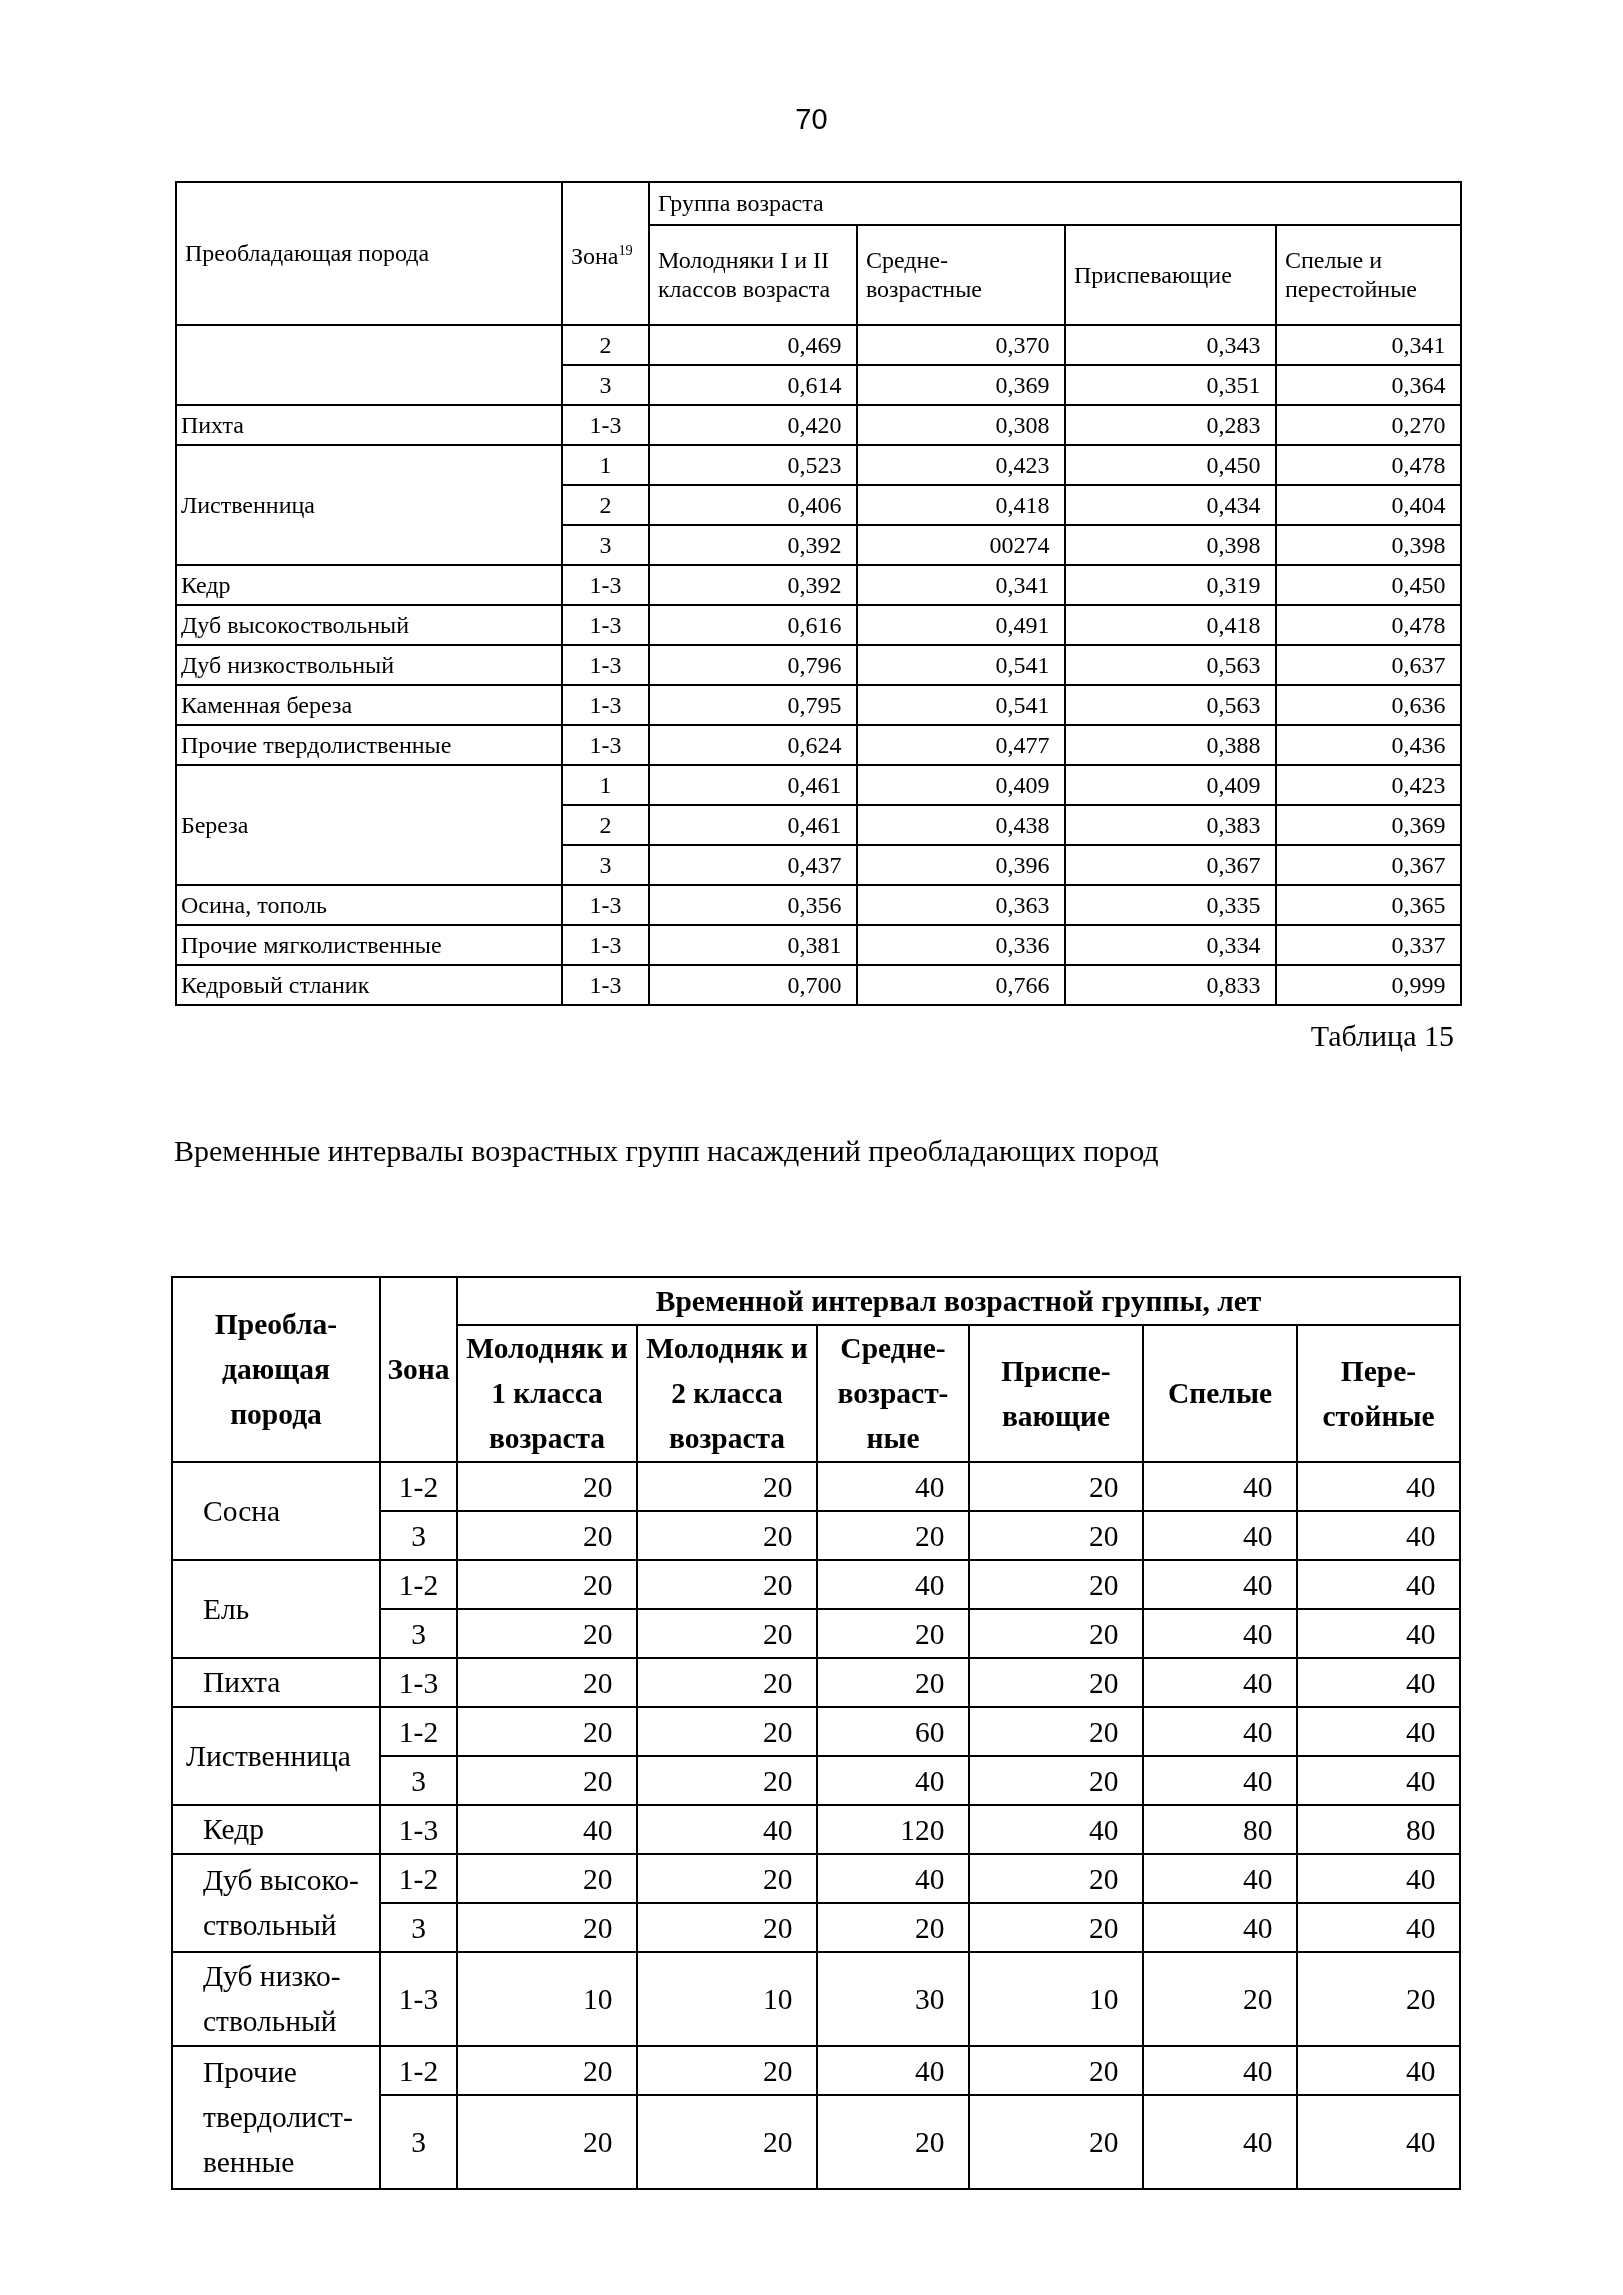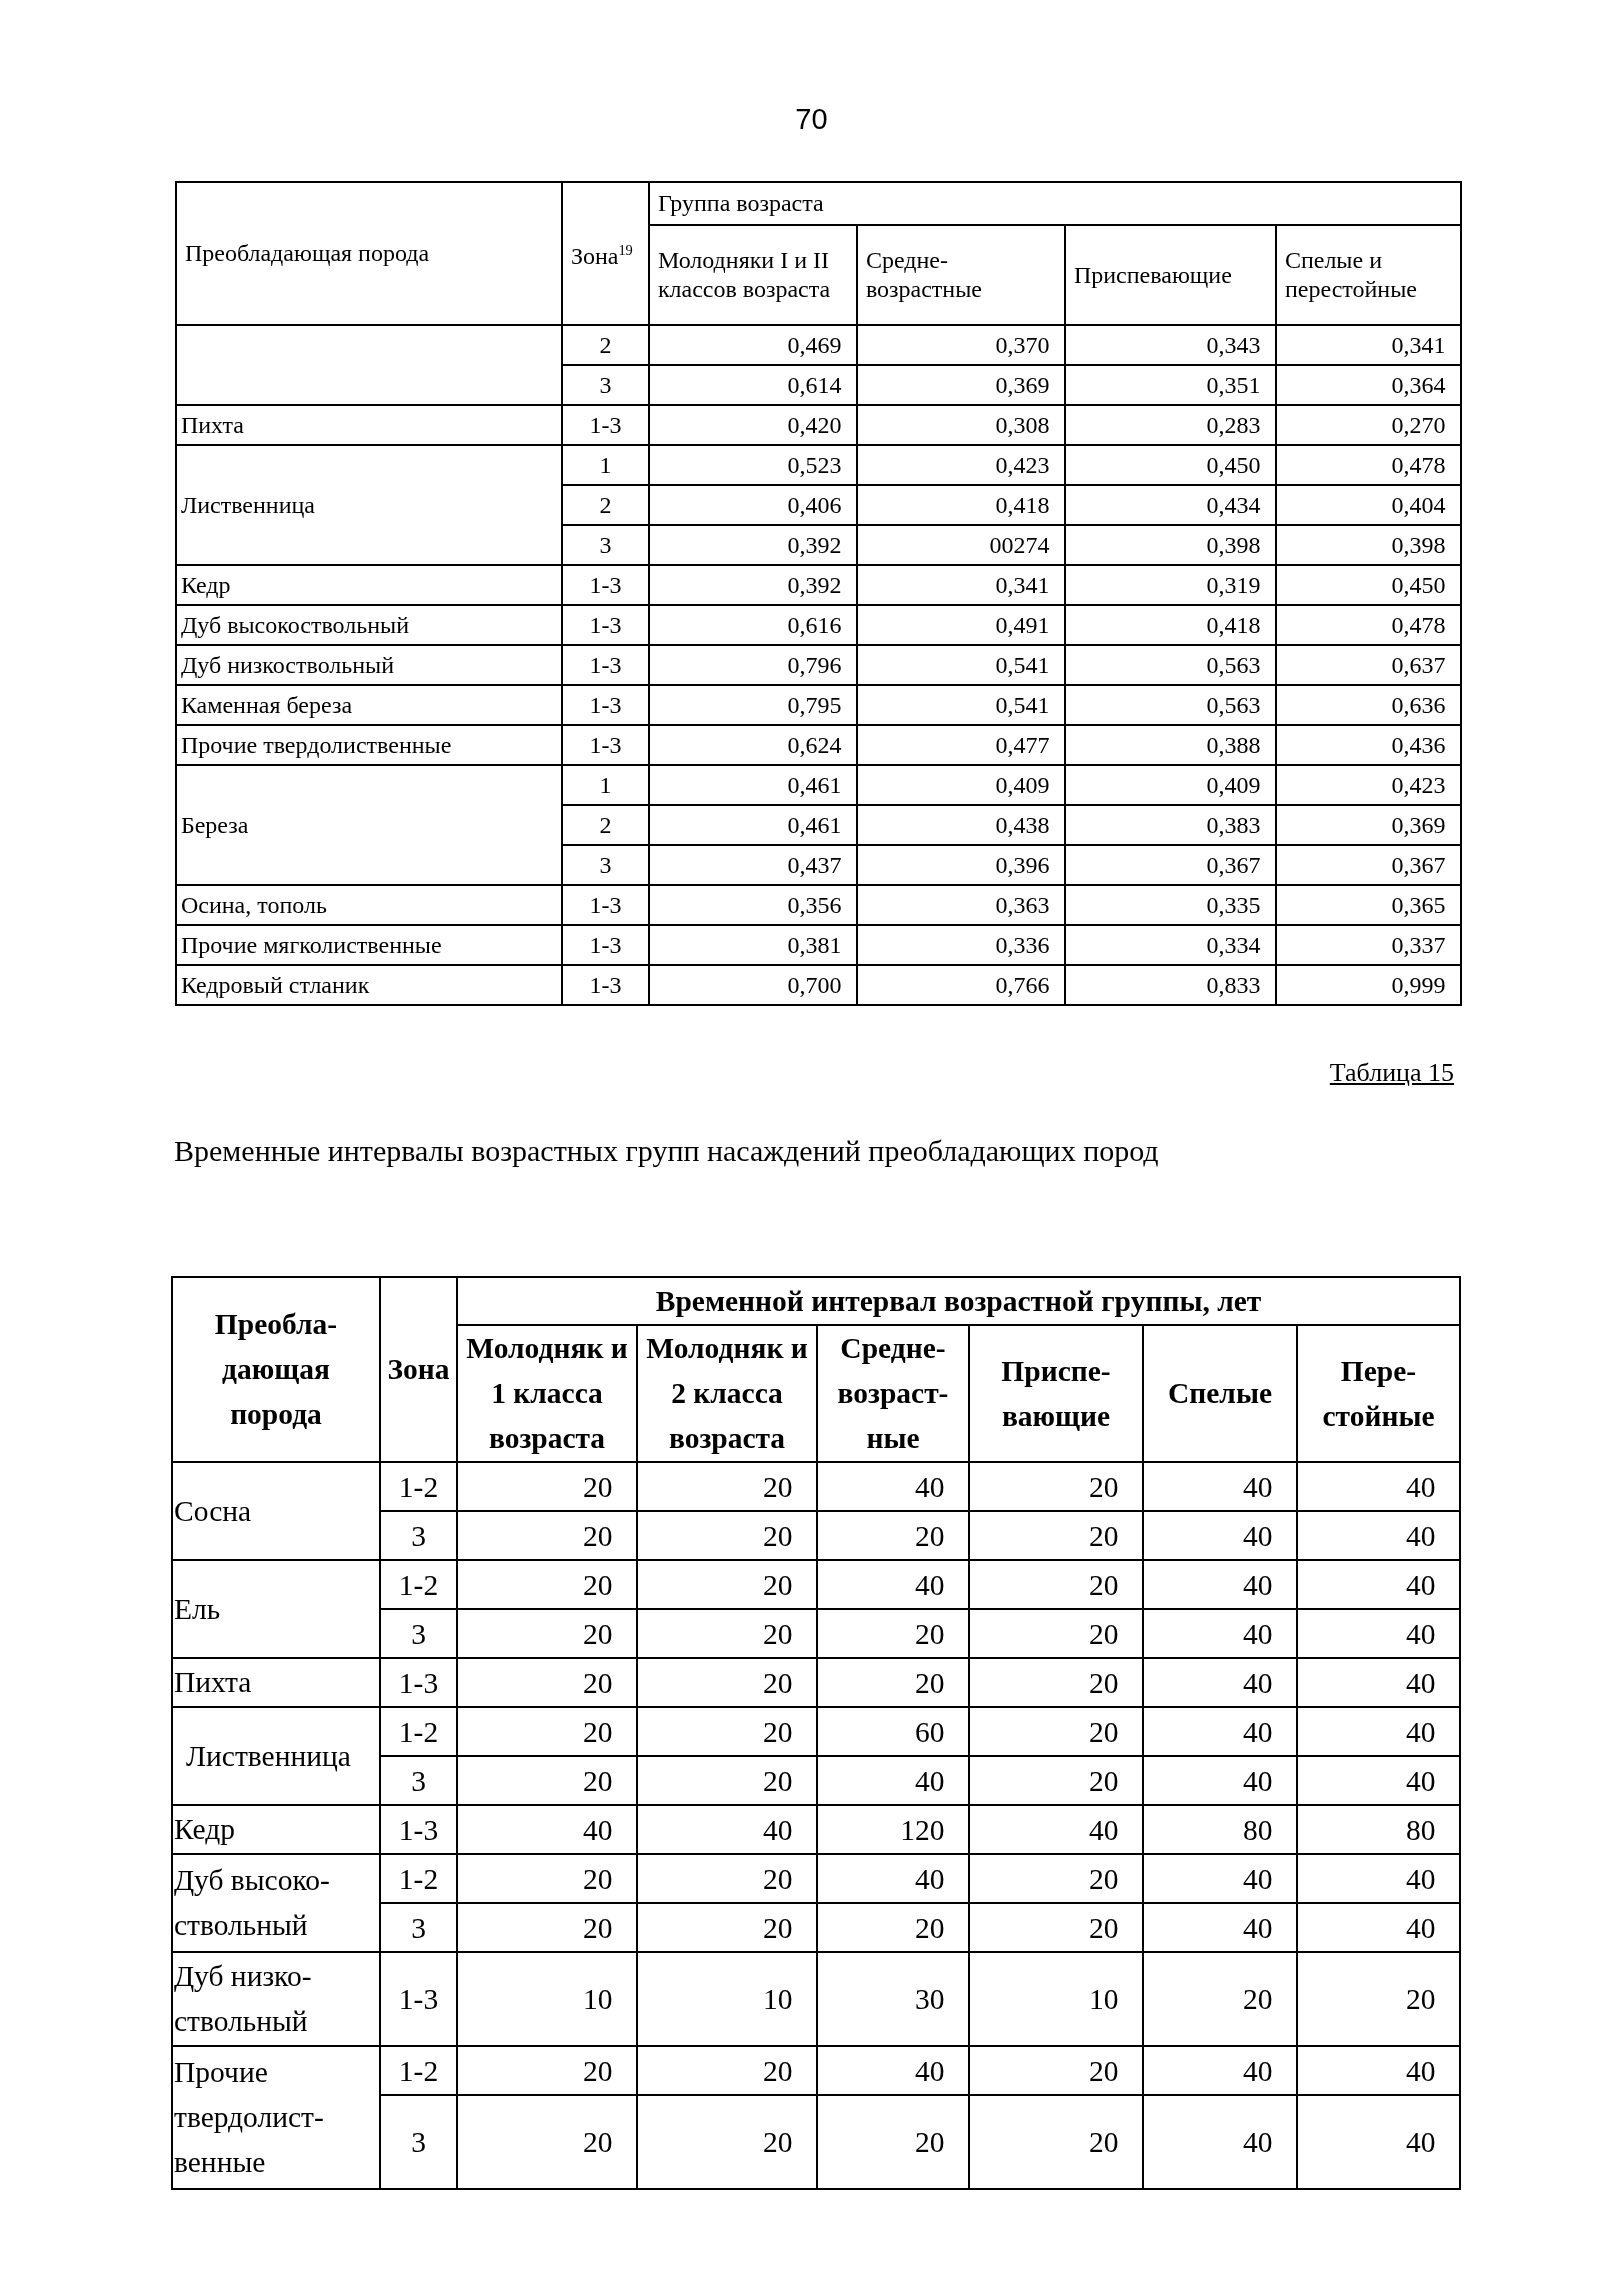--- a/index.html
+++ b/index.html
@@ -18,33 +18,33 @@
     
     #t1 { left: 175px; top: 181px; width: 1286px; font-size: 24px; }
     #t1 th { font-weight: normal; text-align: left; line-height: 29px; }
     #t1 td { height: 38px; line-height: 38px; }
     #t1 td.zone { text-align: center; }
     #t1 td.val { text-align: right; padding-right: 14.4px; }
     #t1 td.species { text-align: left; padding-left: 3.9px; }
     #t1 sup { font-size: 14.4px; }
 
     .caption-number {
-      position: absolute; right: 169px; top: 1058px; font-size: 26px; text-decoration: underline;
+      position: absolute; right: 169px; top: 1019px; font-size: 30px;
     }
     .caption-title {
       position: absolute; left: 174px; top: 1134px; font-size: 30px;
     }
 
     
     #t2 { left: 171px; top: 1236px; width: 1288px; font-size: 29.5px; margin-top: 40px; }
     #t2 th { font-weight: bold; text-align: center; line-height: 45px; padding: 0 3.9px; }
     #t2 td { height: 47px; line-height: 42px; }
     #t2 td.zone { text-align: center; padding: 0 14px; }
     #t2 td.val { text-align: right; padding-right: 23.6px; }
-    #t2 td.species { text-align: left; padding-left: 1px; line-height: 45px; }
+    #t2 td.species { text-align: left; padding-left: 30px; line-height: 45px; }
     #t2 td.tall { height: 92px; }
     #t2 td.tall2 { height: 92px; }
   </style>
 </head>
 <body>
 
 <div class="page-number">70</div>
 
 <table id="t1">
   <colgroup>

